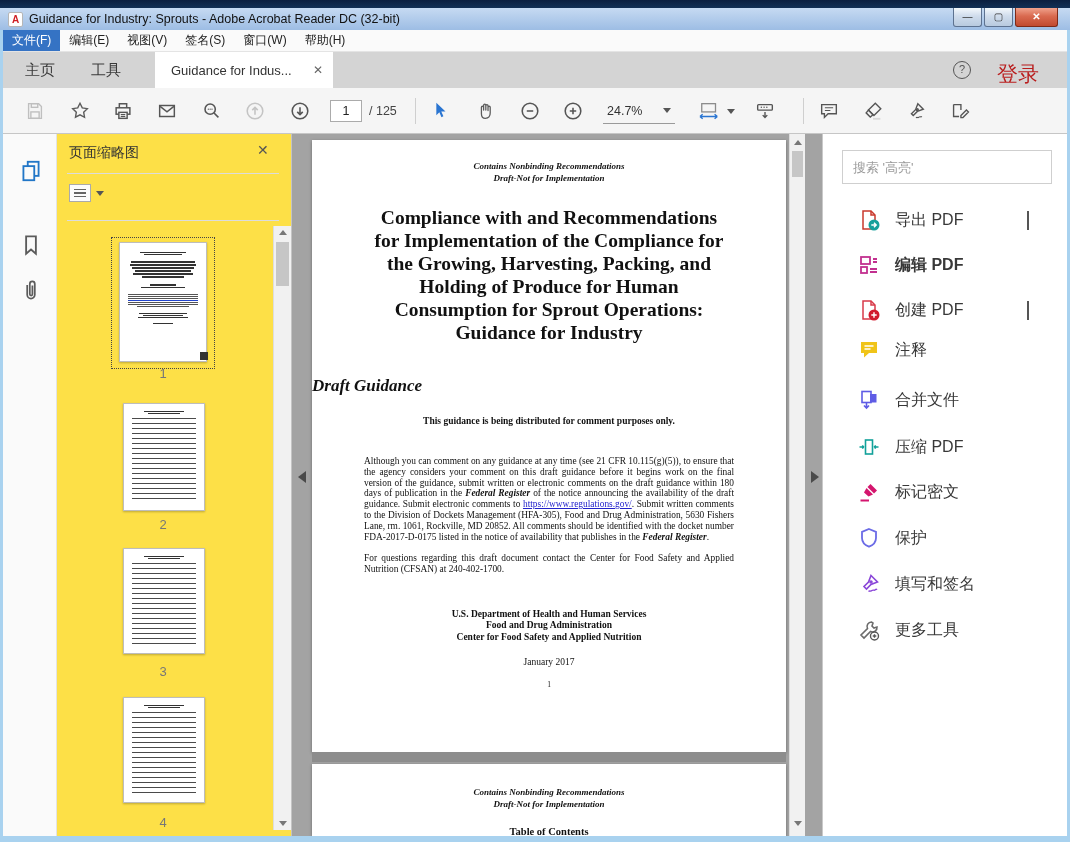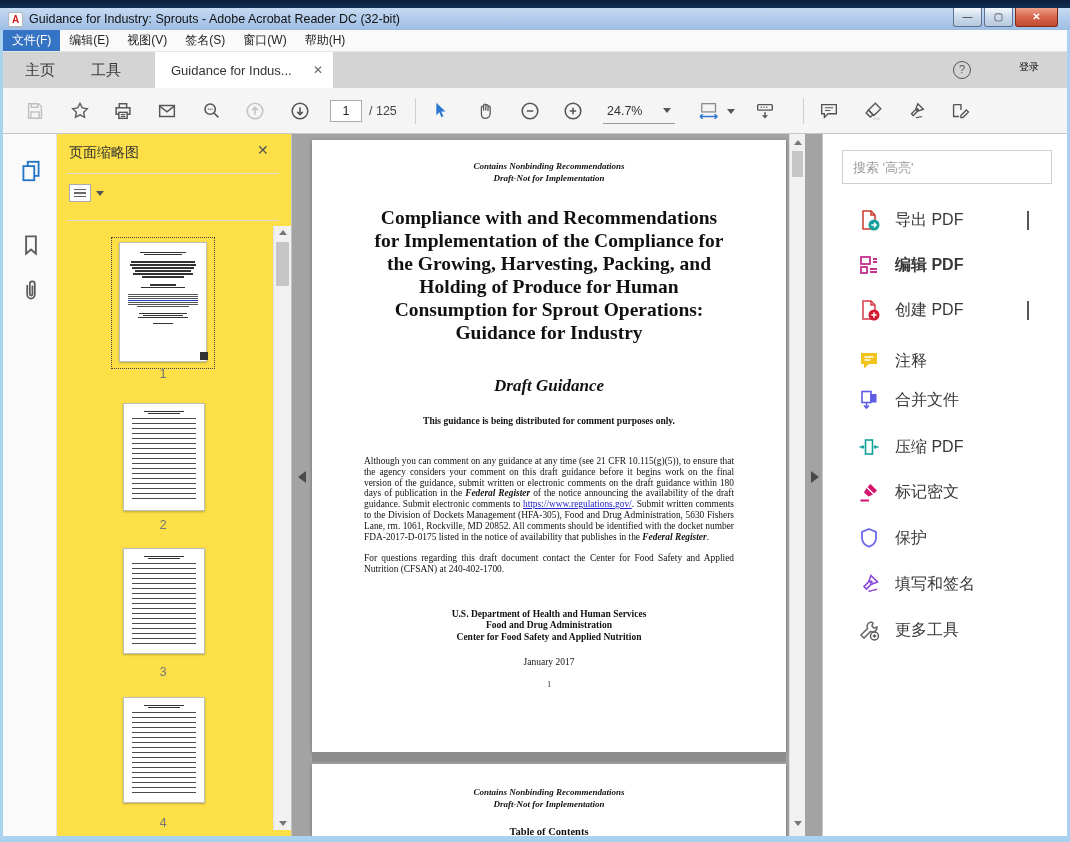--- a/index.html
+++ b/index.html
@@ -21,21 +21,21 @@
   .menu-item { padding:0 9px; display:flex; align-items:center; }
   .menu-item.active { background:#3573c4; color:#fff; }
 
   
   #tabbar { left:3px; top:52px; width:1064px; height:36px; background:#d4d4d4; }
   .nav-tab { position:absolute; top:0; height:36px; display:flex; align-items:center; font-size:15px; color:#3a3a3a; }
   #doc-tab { position:absolute; left:152px; top:0; width:178px; height:36px; background:#fff; display:flex; align-items:center; padding:0 10px 0 16px; font-size:13px; color:#333; }
   #doc-tab .tab-label { flex:1; white-space:nowrap; overflow:hidden; }
   #tab-close { color:#666; font-size:12px; margin-left:8px; }
   #help-btn { position:absolute; right:96px; top:9px; width:18px; height:18px; border:1.5px solid #555; border-radius:50%; color:#555; font-size:11px; text-align:center; line-height:15px; }
-  #signin { position:absolute; right:28px; top:8px; font-size:10px; color:#000000; }
+  #signin { position:absolute; right:28px; top:8px; font-size:21px; color:#b91c1c; }
 
   
   #toolbar { left:3px; top:88px; width:1064px; height:46px; background:#f5f5f5; border-bottom:1px solid #c6c6c6; }
   .tbtn { position:absolute; top:8px; width:30px; height:30px; display:flex; align-items:center; justify-content:center; }
   .tbtn svg { width:22px; height:22px; }
   .tsep { position:absolute; top:10px; width:1px; height:26px; background:#cfcfcf; }
   #page-input { position:absolute; left:327px; top:12px; width:32px; height:22px; border:1px solid #ababab; background:#fff; text-align:center; font-size:12.5px; color:#222; }
   #page-total { position:absolute; left:366px; top:16px; font-size:12.5px; color:#444; }
   #zoom-ctrl { position:absolute; left:600px; top:10px; width:72px; height:26px; border-bottom:1px solid #9a9a9a; display:flex; align-items:center; justify-content:space-between; padding:0 4px; }
   #zoom-value { font-size:12.5px; color:#333; }
@@ -67,21 +67,21 @@
   #sel-frame { position:absolute; left:54px; top:103px; width:104px; height:132px; border:1px dotted #444; }
   .ln { margin:1px auto; background:#333; }
   .toc-body { margin:4px auto 0; width:80%; height:84px; background:repeating-linear-gradient(to bottom, #4a4a4a 0 1px, transparent 1px 5px); }
 
   
   #doc-area { left:289px; top:0; width:530px; height:702px; background:#a3a3a3; overflow:hidden; }
   .page { position:absolute; left:20px; width:474px; background:#fff; box-shadow:0 1px 3px rgba(0,0,0,.35); font-family:"Liberation Serif",serif; color:#111; }
   #page-sep { position:absolute; left:20px; top:618px; width:474px; height:10px; background:#8d8d8d; }
   .doc-header { text-align:center; font-size:9px; font-weight:bold; font-style:italic; line-height:12px; }
   #doc-title { margin:22px auto 0; width:420px; text-align:center; font-size:19.5px; font-weight:bold; line-height:23px; }
-  #draft-heading { margin-top:32px; text-align:center; font-size:17px; font-weight:bold; font-style:italic; }
+  #draft-heading { margin-top:32px; text-align:left; font-size:17px; font-weight:bold; font-style:italic; }
   #draft-note { margin-top:20px; text-align:center; font-size:9.5px; font-weight:bold; }
   .body-para { margin:0 auto; width:370px; font-size:9.4px; line-height:10.8px; text-align:justify; }
   .ital { font-style:italic; font-weight:bold; }
   .doclink { color:#2222cc; text-decoration:underline; }
   #org-block { margin-top:34px; text-align:center; font-size:9.5px; font-weight:bold; line-height:11.5px; }
   #doc-date { margin-top:14px; text-align:center; font-size:9.5px; }
   #pg-num { position:absolute; left:0; right:0; top:540px; text-align:center; font-size:7.5px; }
   #toc-title { margin-top:16px; text-align:center; font-size:10.5px; font-weight:bold; }
   .collapse-arrow { position:absolute; width:0; height:0; border-top:6px solid transparent; border-bottom:6px solid transparent; }
   #collapse-left { left:6px; top:337px; border-right:8px solid #4a4a4a; }
@@ -428,21 +428,21 @@
         <svg viewBox="0 0 24 24">
             <path d="M6 3h8l4 4v14H6z" fill="none" stroke="#d73a49" stroke-width="1.5"></path>
             <path d="M14 3v4h4" fill="none" stroke="#d73a49" stroke-width="1.5"></path>
             <circle cx="17" cy="17" r="5.5" fill="#d11a2d"></circle>
             <path d="M17 14.3v5.4M14.3 17h5.4" stroke="#fff" stroke-width="1.4"></path>
           </svg>
         <span class="tool-label">创建 PDF</span>
         <span class="tool-chev"><span class="chev"></span></span>
       </div>
 
-      <div class="tool-row" style="top:205px;font-family:Liberation Serif, serif;">
+      <div class="tool-row" style="top:194px;font-family:Liberation Serif, serif;">
         <svg viewBox="0 0 24 24">
             <path d="M4 4h16v11h-8l-5 4.5V15H4z" fill="#f0c419"></path>
             <path d="M7.5 8h9M7.5 11h6" stroke="#fff" stroke-width="1.6"></path>
           </svg>
         <span class="tool-label">注释</span>
       </div>
 
       <div class="tool-row" style="top:244px;">
         <svg viewBox="0 0 24 24">
             <rect x="5" y="3.5" width="9" height="11" fill="none" stroke="#5f5ce5" stroke-width="1.6"></rect>

